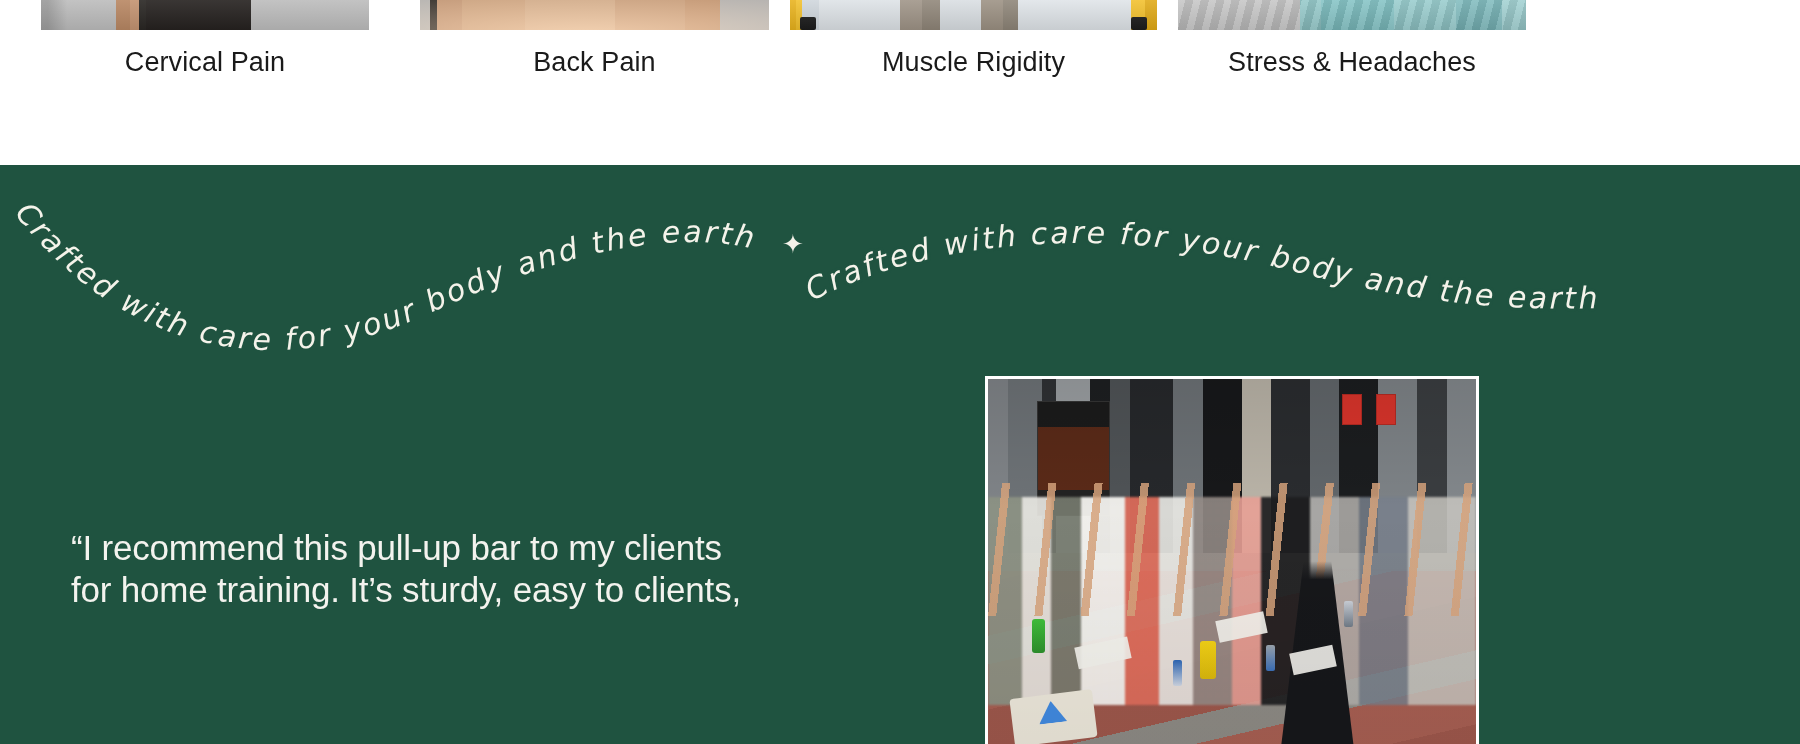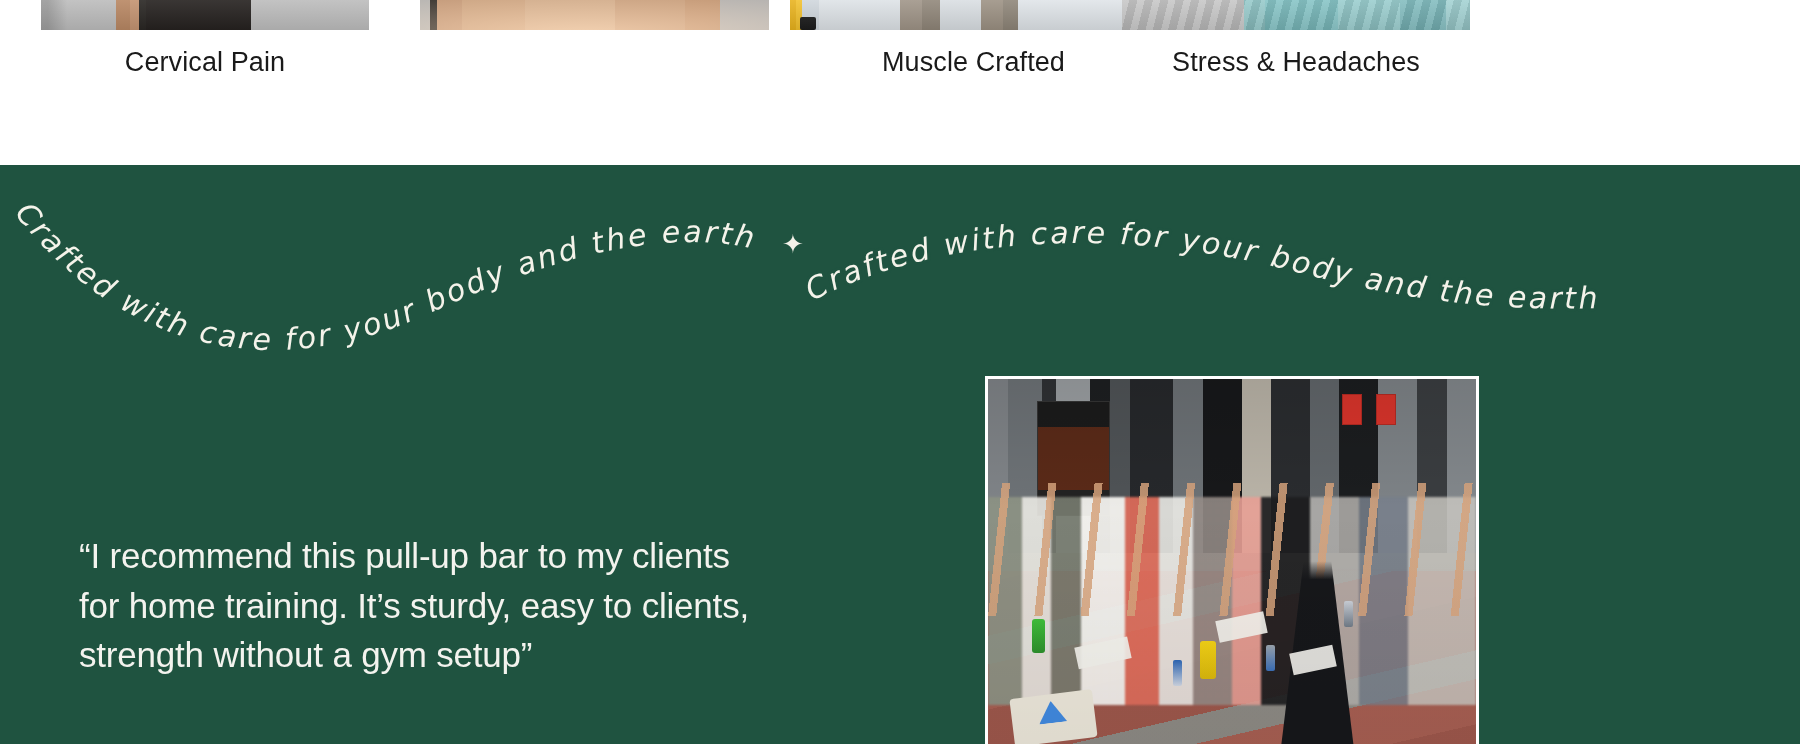--- a/index.html
+++ b/index.html
@@ -153,21 +153,21 @@
   .quote {
     position: absolute;
     left: 71px; top: 362px;
     width: 700px;
     color: #f3f3ee;
     font-size: 35px;
     line-height: 41.5px;
     letter-spacing: -0.2px;
     font-weight: 400;
   }
-  .quote p { margin: 8px; }
+  .quote p { margin: 0; }
 
   
   .photo {
     position: absolute;
     left: 985px; top: 211px;
     width: 494px; height: 376px;
     background: #ffffff;
     padding: 3px;
   }
   .photo .scene {
@@ -310,33 +310,34 @@
       <div class="thumb">
         <div class="inner ph-cervical"></div>
       </div>
       <div class="caption">Cervical Pain</div>
     </div>
 
     <div class="bcard" style="left:420px; width:349px;">
       <div class="thumb">
         <div class="inner ph-back"></div>
       </div>
+      <div class="caption">Back Pain</div>
     </div>
 
     <div class="bcard" style="left:790px; width:367px;">
       <div class="thumb">
         <div class="inner ph-rigidity">
           <span class="blk-l"></span>
             <span class="blk-r"></span>
         </div>
       </div>
-      <div class="caption">Muscle Crafted</div>
+      <div class="caption">Muscle Rigidity</div>
     </div>
 
-    <div class="bcard" style="left:1122px; width:348px;">
+    <div class="bcard" style="left:1178px; width:348px;">
       <div class="thumb">
         <div class="inner ph-stress"></div>
       </div>
       <div class="caption">Stress &amp; Headaches</div>
     </div>
 
   </section>
 
   <section class="green">
 
@@ -350,21 +351,20 @@
       </text>
       <text class="wave-star" x="782" y="70">✦</text>
       <text class="wave-txt wave-txt-over">
         <textPath href="#wavepath2" startOffset="0">Crafted with care for your body and the earth</textPath>
       </text>
     </svg>
 
     <blockquote class="quote">
       <p>“I recommend this pull-up bar to my clients</p>
       <p>for home training. It’s sturdy, easy to clients,</p>
-      <p>strength without a gym setup”</p>
     </blockquote>
 
     <figure class="photo">
       <div class="scene">
         <div class="bldg"></div>
         <div class="poster"></div>
         <div class="sign-a"></div>
         <div class="sign-b"></div>
         <div class="ground"></div>
         <div class="mats"></div>

